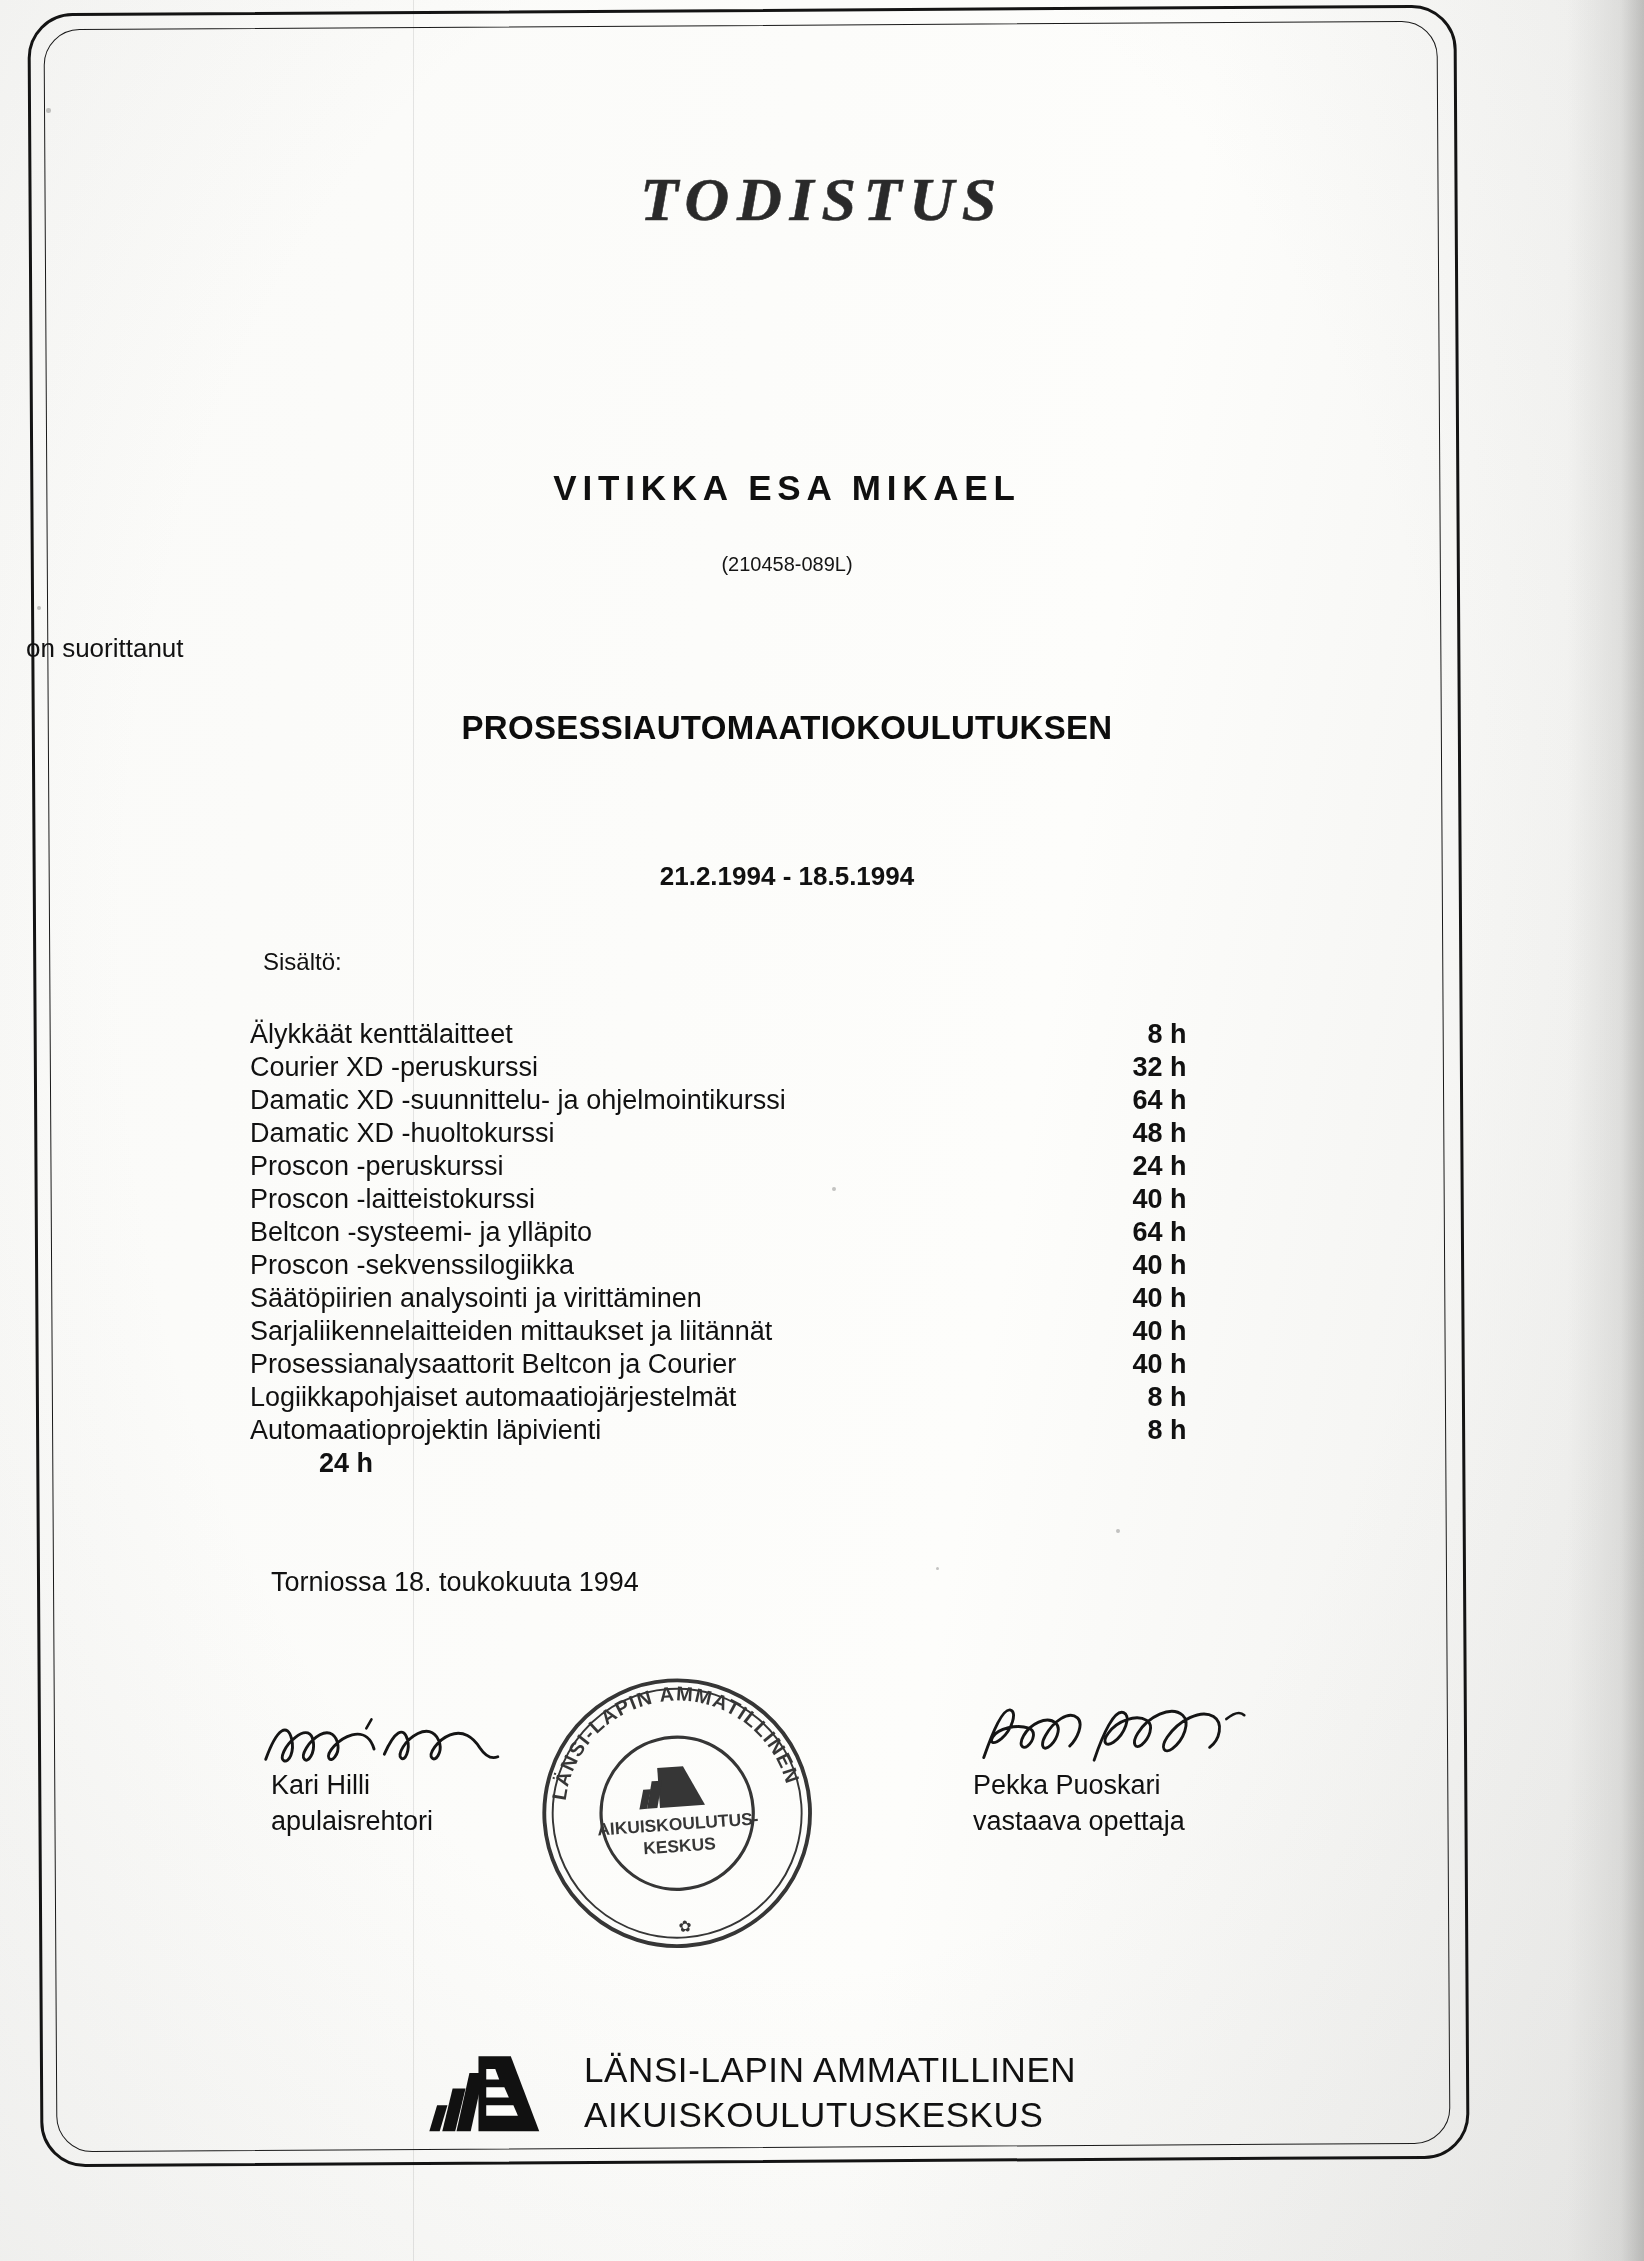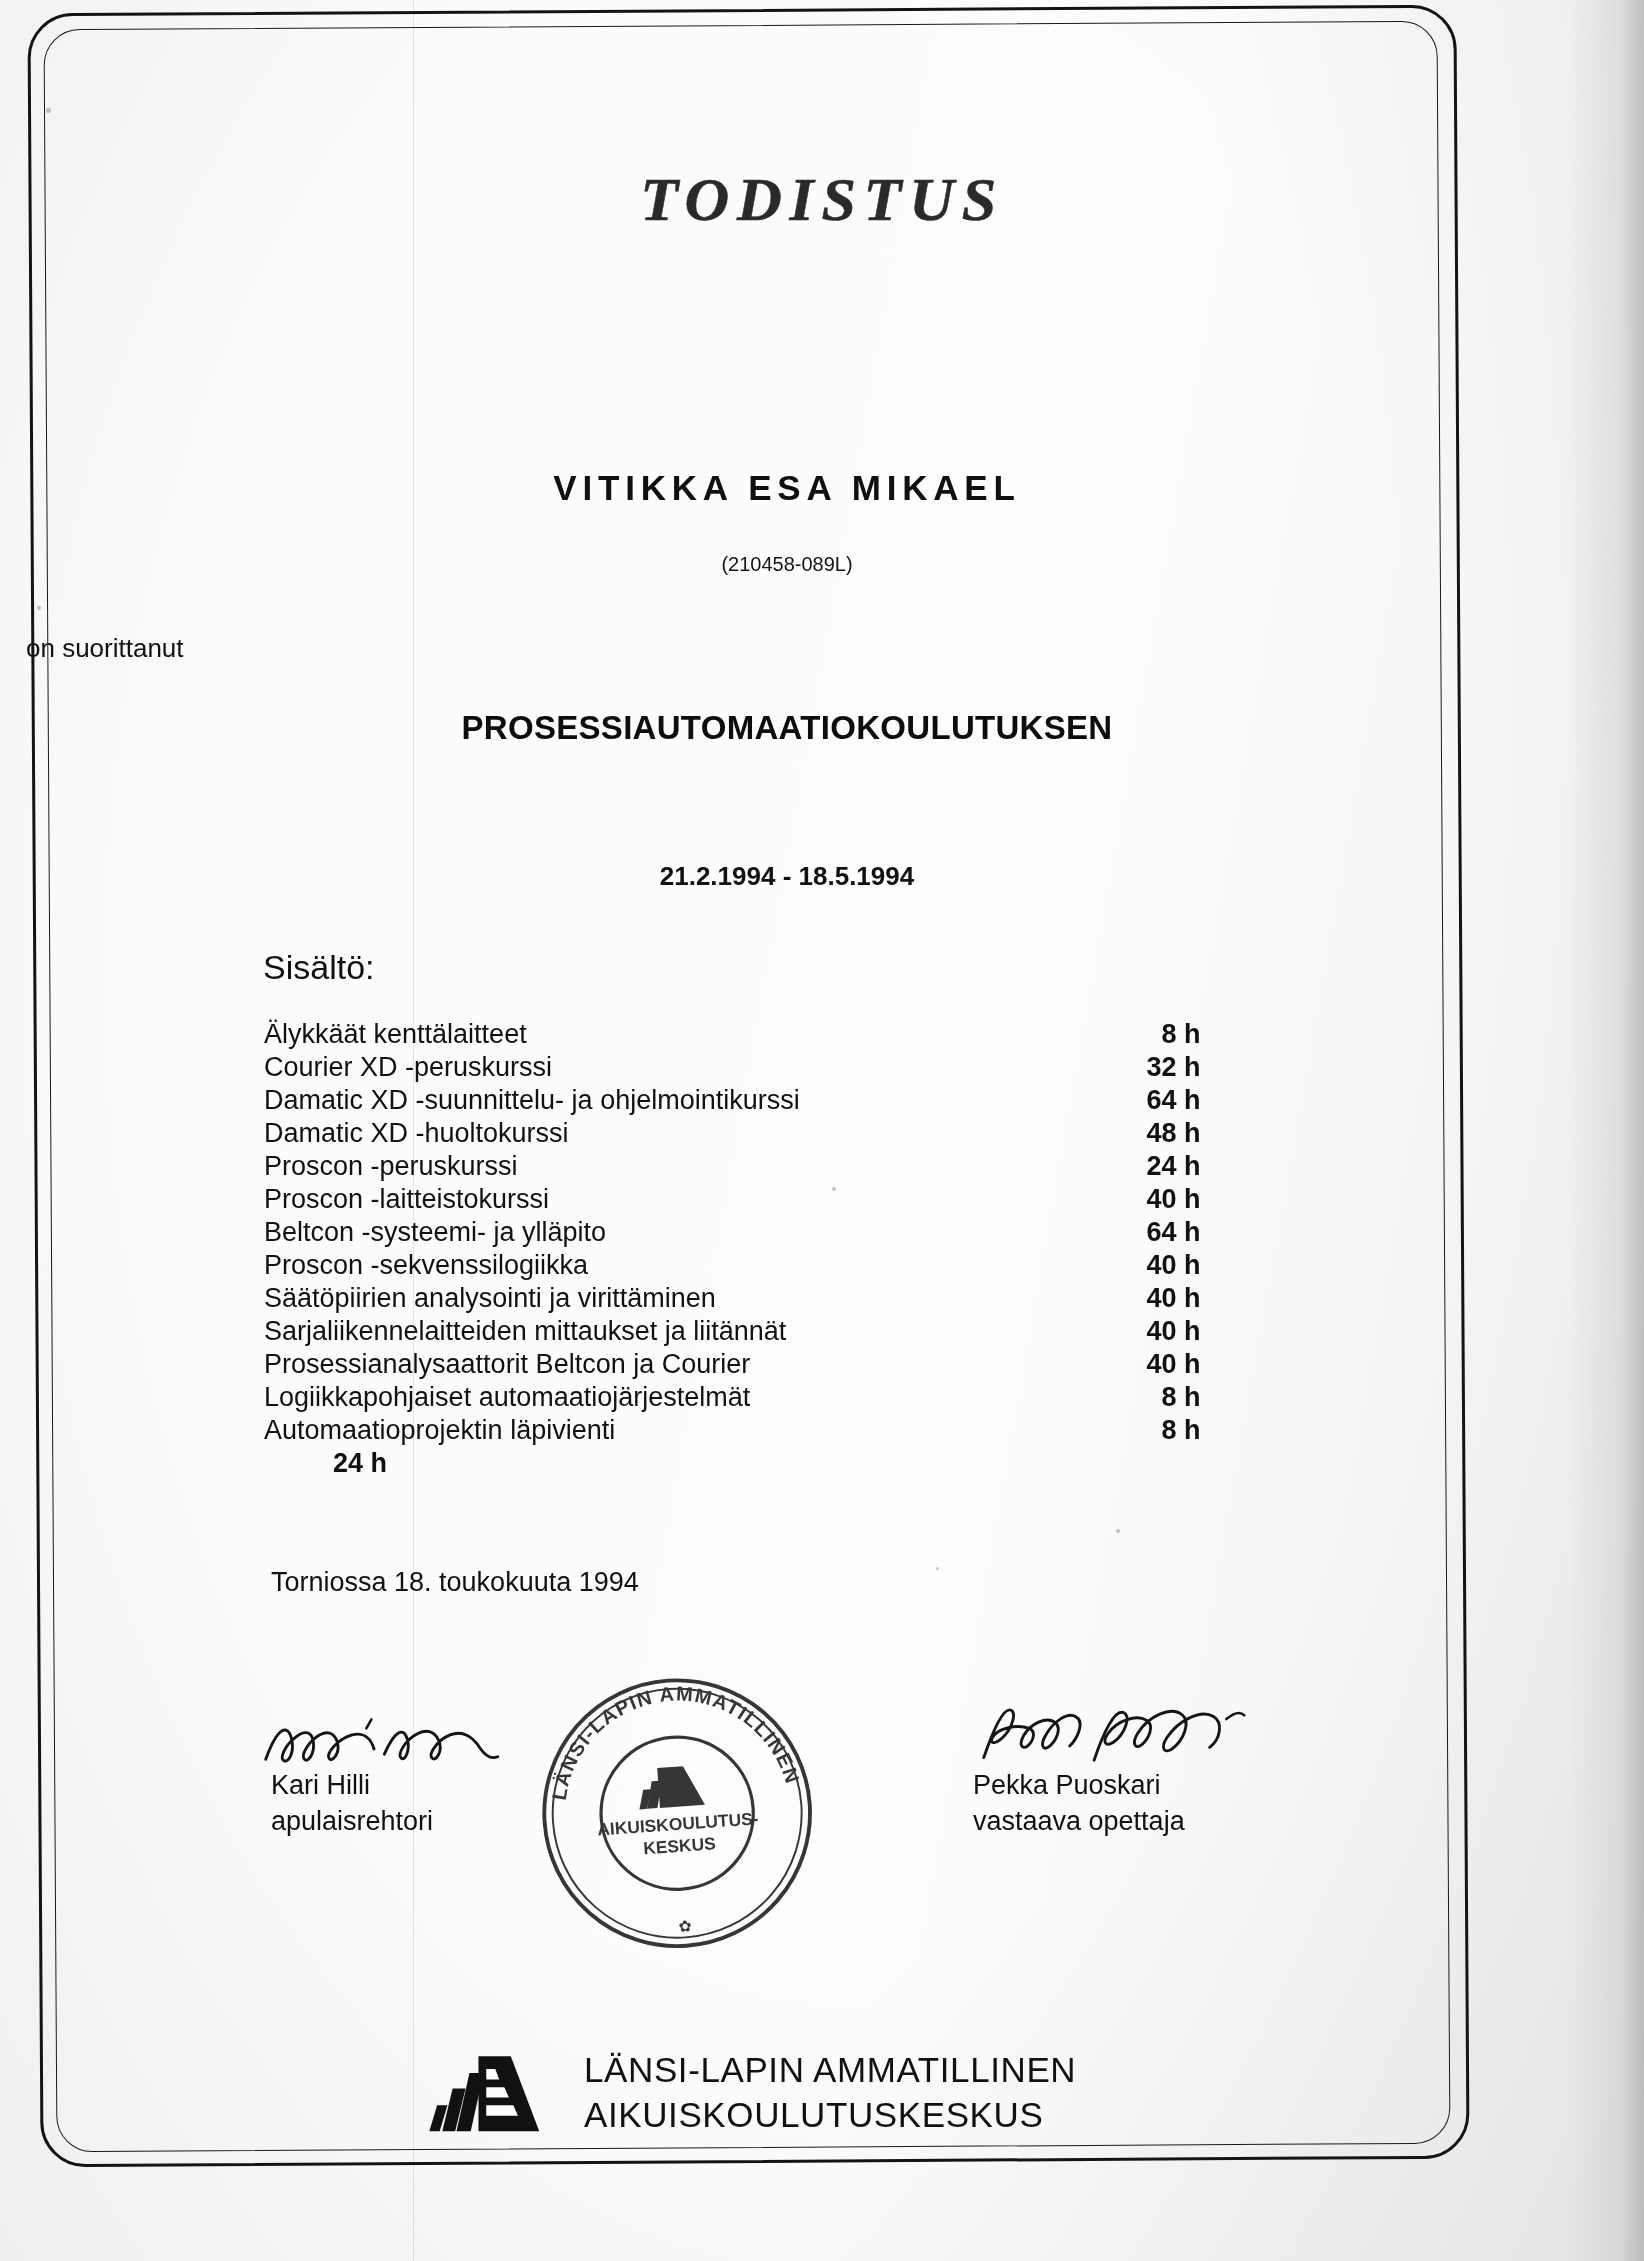--- a/index.html
+++ b/index.html
@@ -146,27 +146,27 @@
     text-align: center;
     font-size: 26px;
     font-weight: 700;
     color: #111;
   }
 
   .contents-label {
     position: absolute;
     left: 263px;
     top: 948px;
-    font-size: 34px;
+    font-size: 24px;
     color: #111;
   }
 
   .course-list {
     position: absolute;
-    left: 264px;
+    left: 250px;
     top: 1019px;
     width: 948px;
   }
   .course-row {
     display: flex;
     align-items: baseline;
     height: 33px;
   }
   .course-name {
     flex: 1 1 auto;

